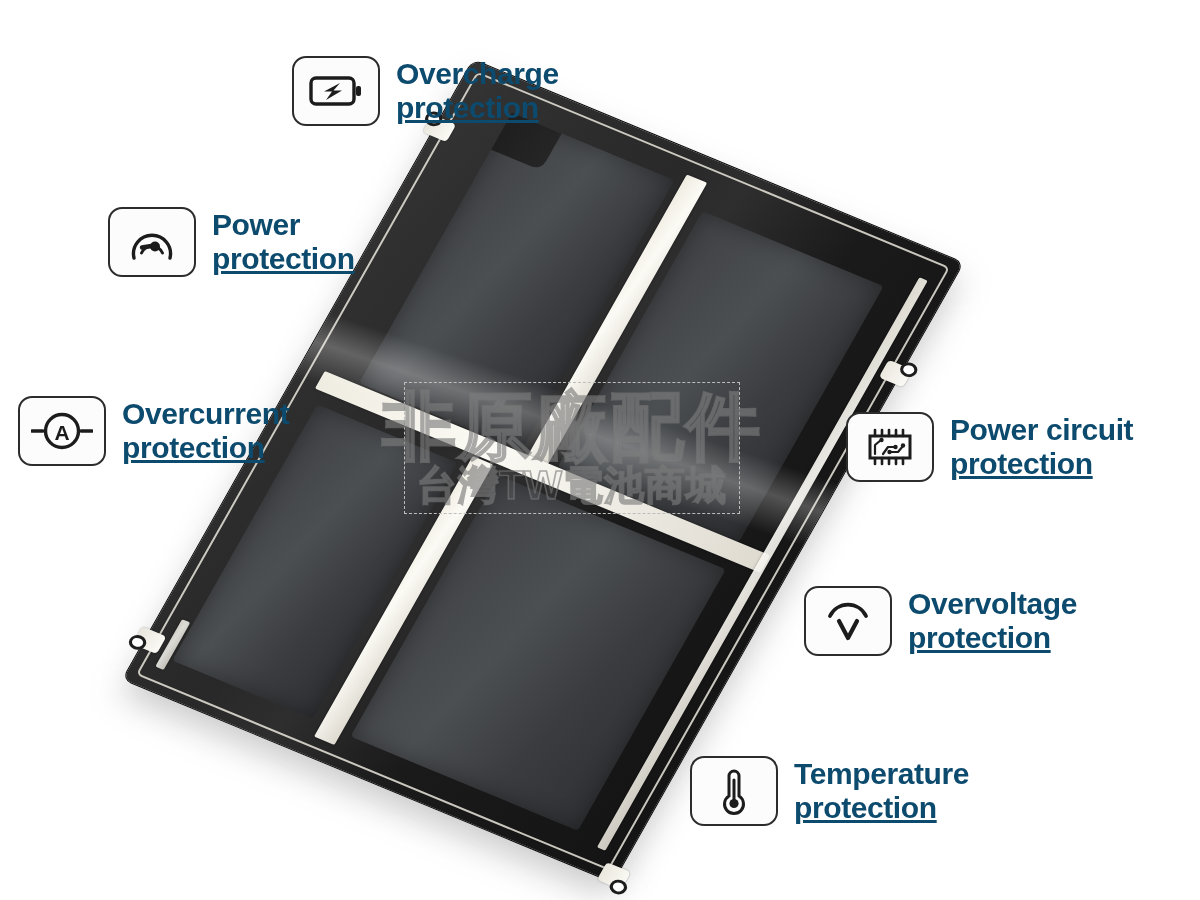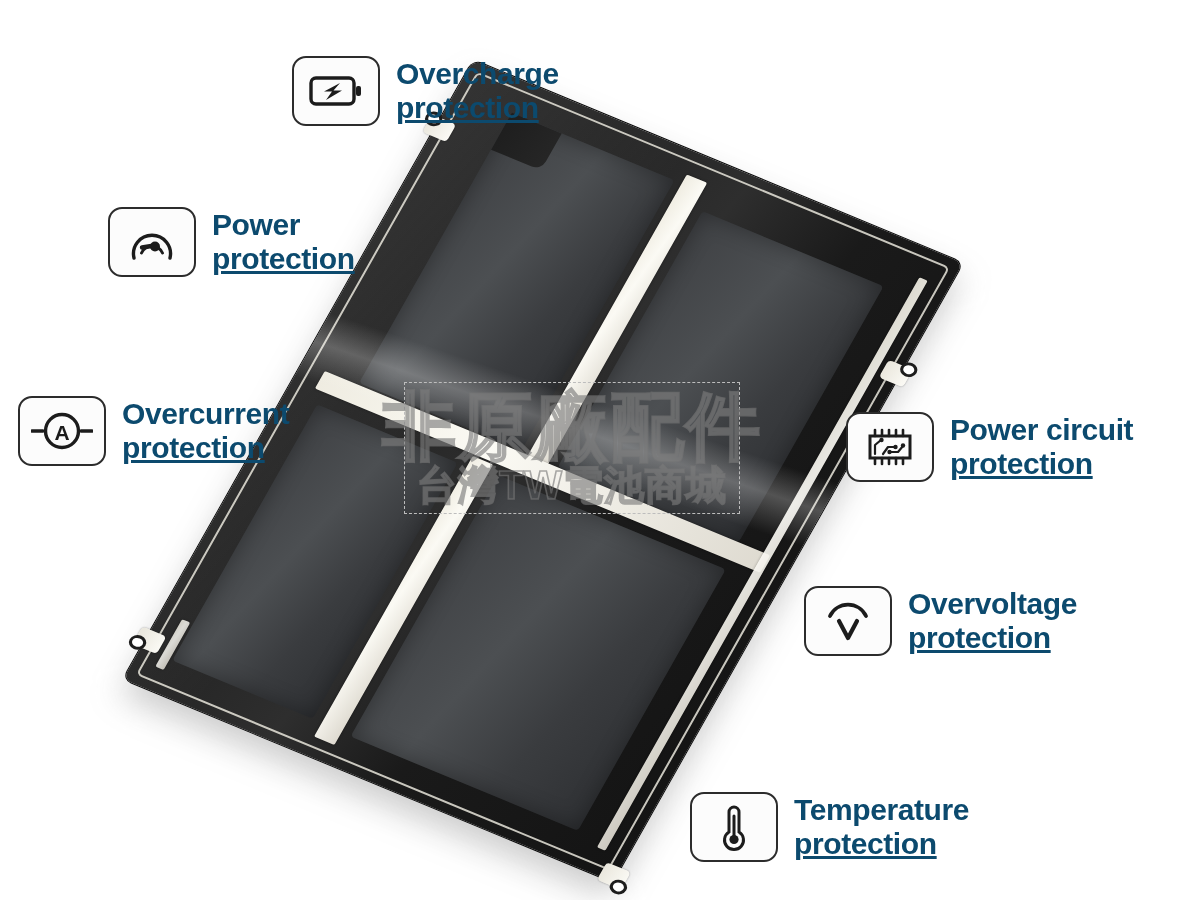--- a/index.html
+++ b/index.html
@@ -294,21 +294,21 @@
         <path d="M6 16 A20 20 0 0 1 42 16" fill="none" stroke="#1c1c1c" stroke-width="3.8" stroke-linecap="round"></path>
         <path d="M15 21 L24 38 L33 21" fill="none" stroke="#1c1c1c" stroke-width="4.2" stroke-linecap="round" stroke-linejoin="round"></path>
       </svg>
     </div>
     <div class="feat-text">
       <span>Overvoltage</span>
       <span class="l2">protection</span>
     </div>
   </div>
 
-  <div class="feature" style="left:690px;top:756px;margin-top:36px;">
+  <div class="feature" style="left:690px;top:756px;">
     <div class="feat-icon">
       <svg width="34" height="50" viewBox="0 0 34 50" aria-hidden="true">
         <path d="M12 30 L12 10 a5 5 0 0 1 10 0 L22 30 a9.5 9.5 0 1 1 -10 0 Z" fill="none" stroke="#1c1c1c" stroke-width="3"></path>
         <line x1="17" y1="14" x2="17" y2="34" stroke="#1c1c1c" stroke-width="3" stroke-linecap="round"></line>
         <circle cx="17" cy="37.5" r="4.6" fill="#1c1c1c"></circle>
       </svg>
     </div>
     <div class="feat-text">
       <span>Temperature</span>
       <span class="l2">protection</span>

